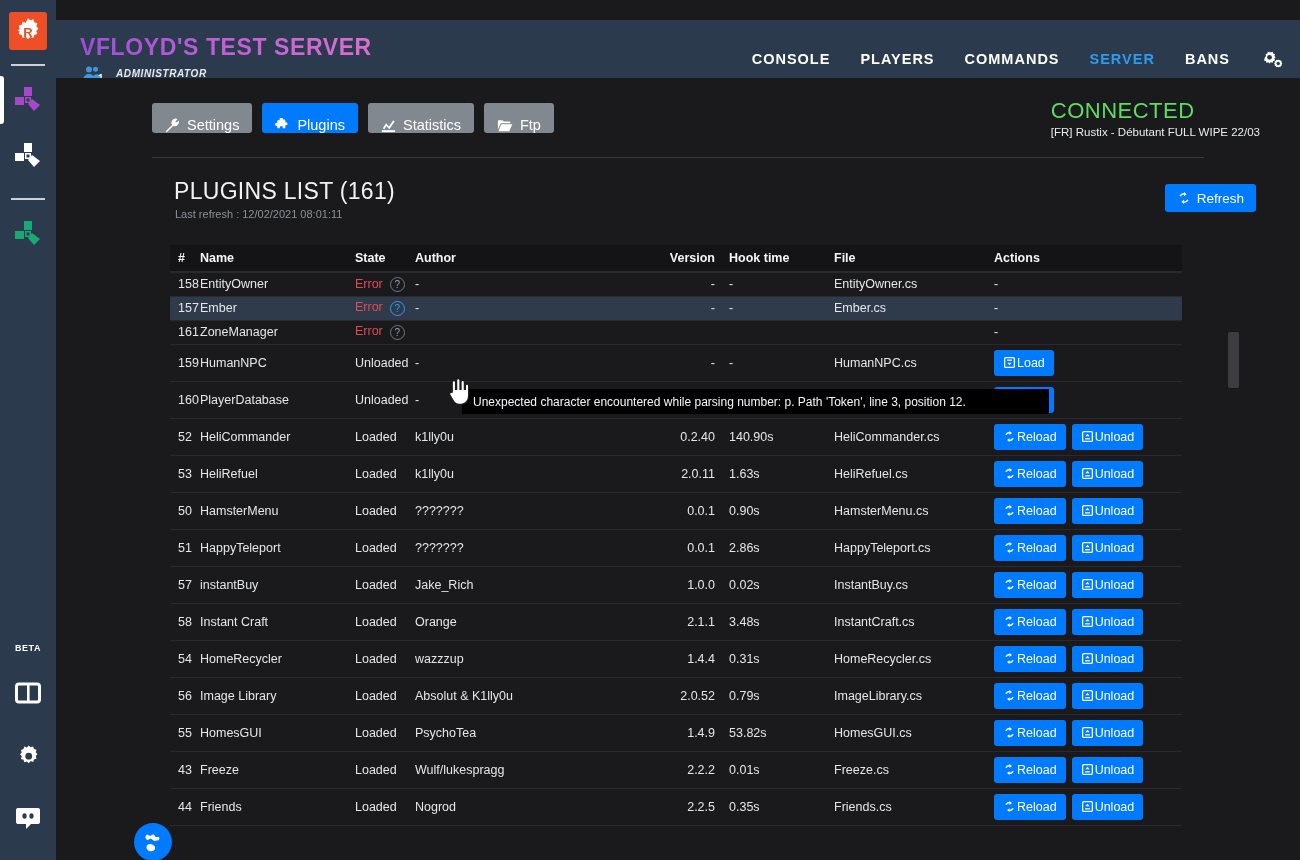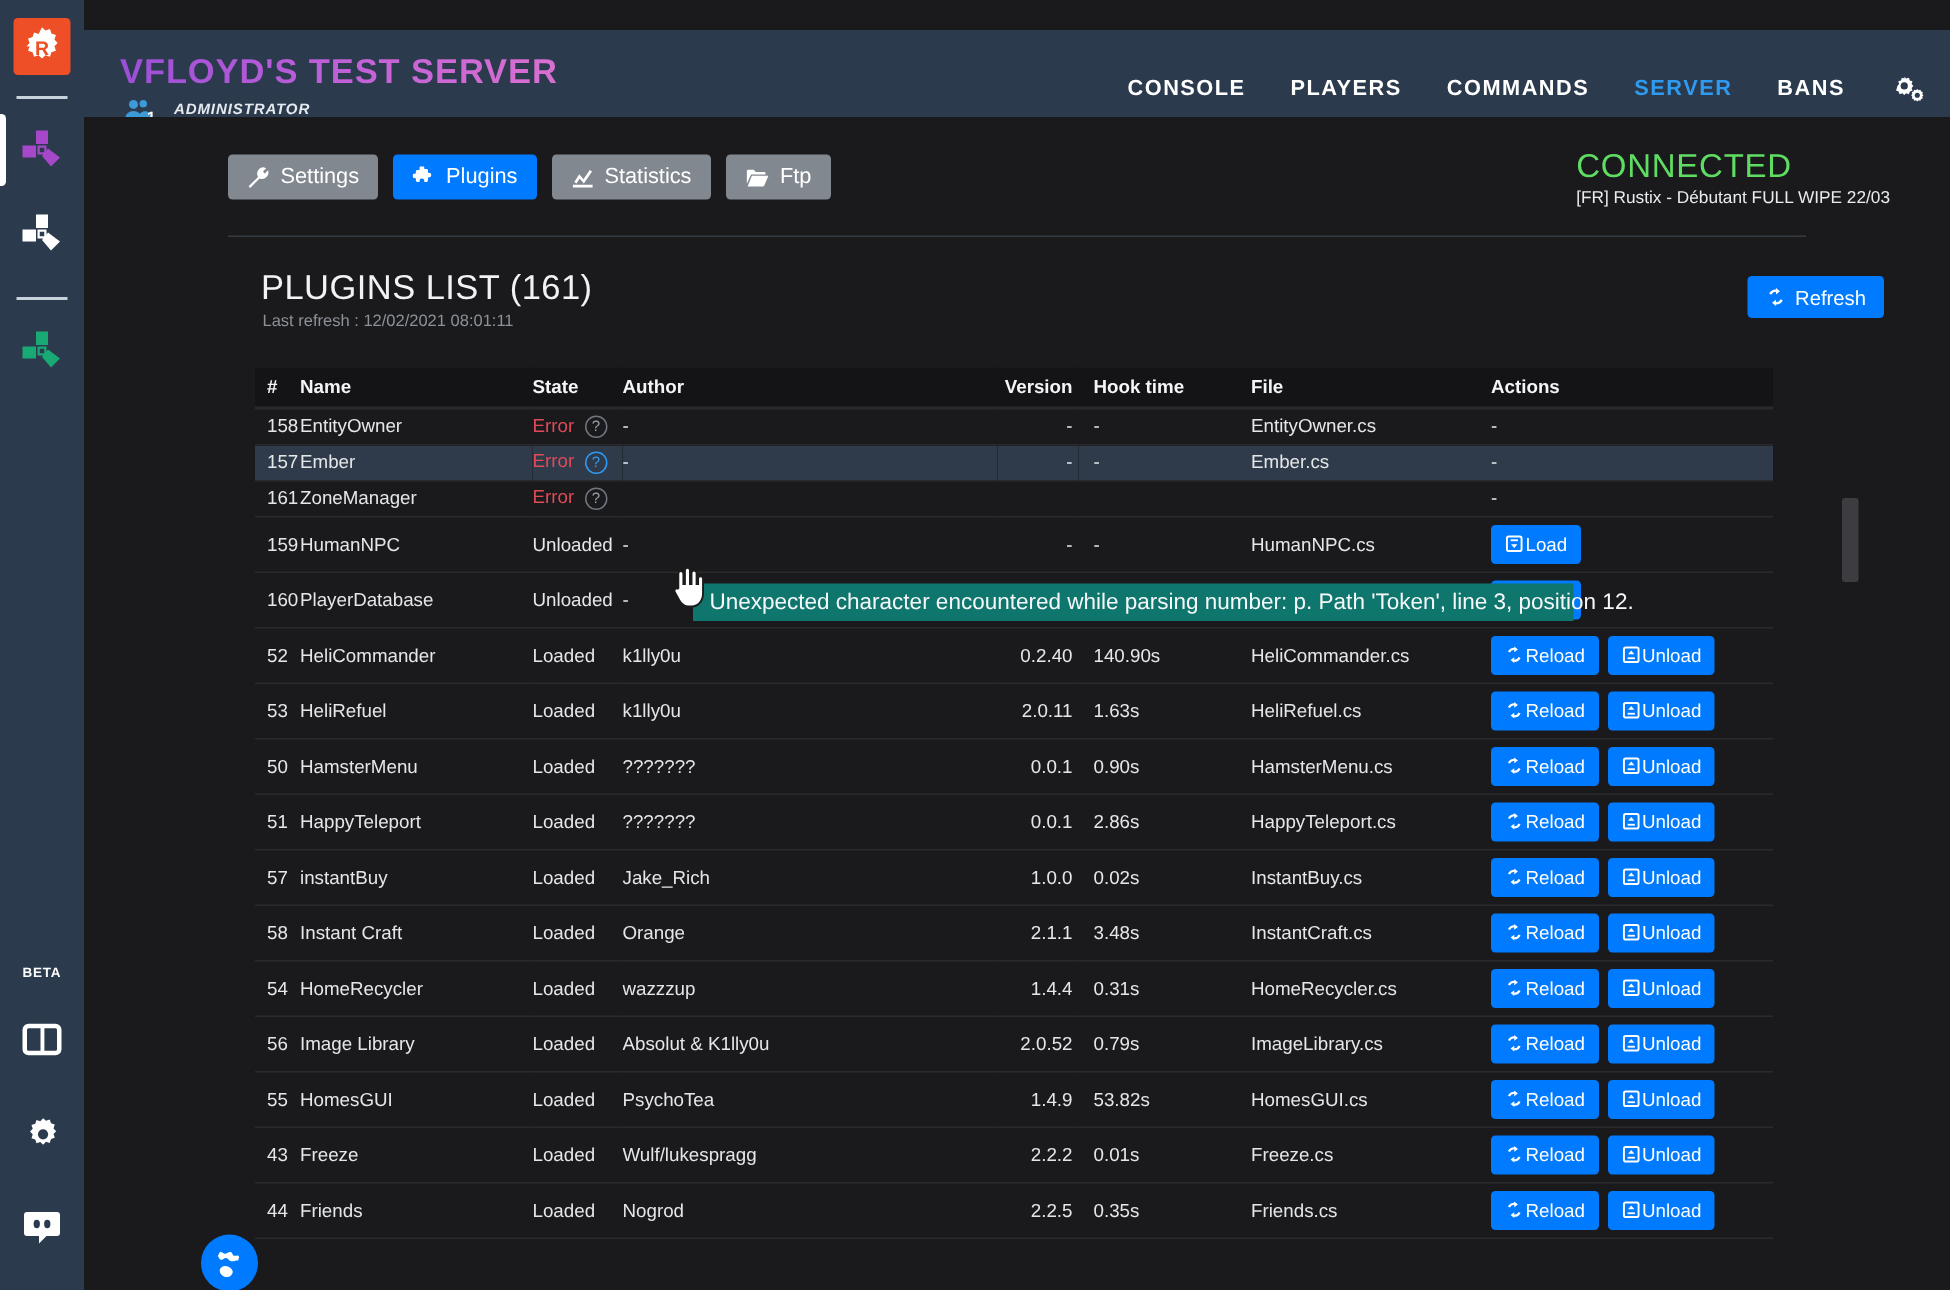--- a/index.html
+++ b/index.html
@@ -85,21 +85,21 @@
     background: #1a1a1d;
   }
   .tabs-bar {
     position: absolute; left: 96px; top: 25px;
     display: flex; gap: 10px;
   }
   .tab-btn {
     height: 30px; padding: 0 13px; border: none; border-radius: 3px;
     background: #82888f; color: #fff;
     font-size: 14.5px; font-family: "Liberation Sans", sans-serif;
-    display: flex; align-items: center; gap: 7px; cursor: pointer;
+    display: flex; align-items: flex-end; gap: 7px; cursor: pointer;
   }
   .tab-btn.active { background: #007bff; }
 
   .conn-block { position: absolute; right: 40px; top: 20px; text-align: left; }
   .conn-status { font-size: 22px; color: #5fdd63; letter-spacing: .5px; }
   .conn-sub { font-size: 11.5px; color: #e9ecef; margin-top: 2px; }
 
   .divider {
     position: absolute; left: 96px; top: 79px;
     width: 1052px; height: 1px; background: #343a40;
@@ -165,22 +165,22 @@
     background: #007bff; color: #fff; font-size: 12.5px;
     font-family: "Liberation Sans", sans-serif;
     display: inline-flex; align-items: center; gap: 1px; cursor: pointer;
   }
   .dash { color: #e4e6e8; }
 
   
   .tooltip {
     position: absolute; left: 406px; top: 311px;
     width: 587px; height: 25px;
-    background: #0f766e; color: #f5f7f9;
-    font-size: 15px; display: flex; align-items: center;
+    background: #000000; color: #f5f7f9;
+    font-size: 12px; display: flex; align-items: center;
     padding-left: 11px; z-index: 40; white-space: nowrap; text-align: center;
   }
   
   .cursor { position: absolute; left: 388px; top: 298px; z-index: 50; }
 
   
   .scroll-track {
     position: absolute; left: 1172px; top: 254px;
     width: 11px; height: 508px; background: transparent;
   }

